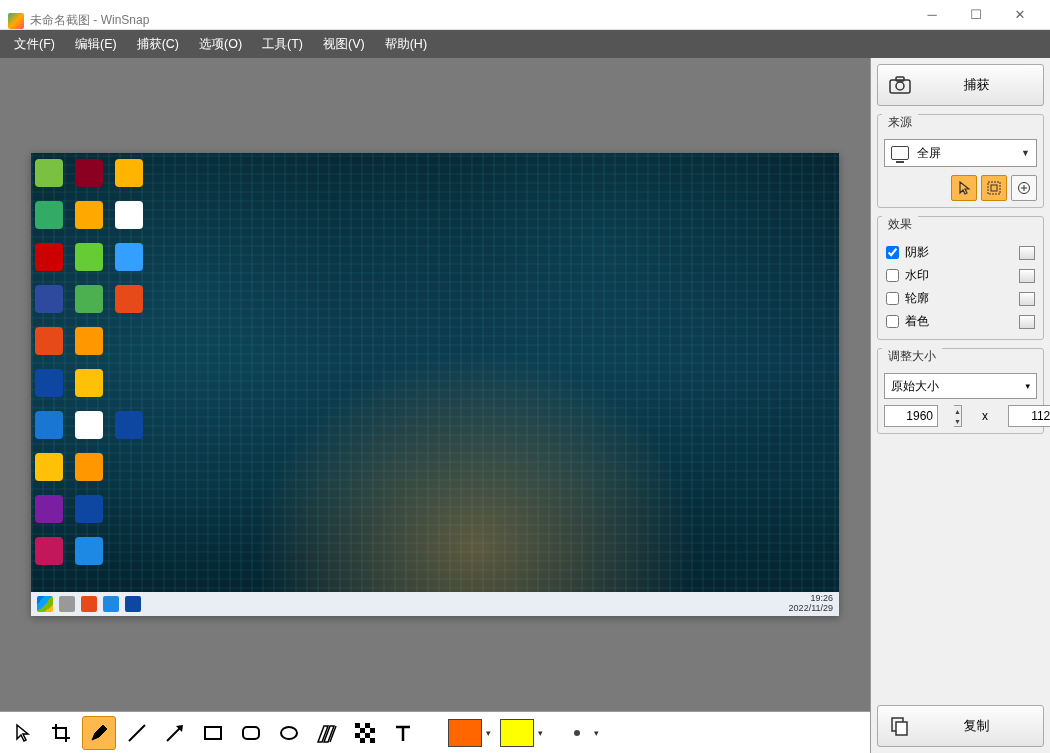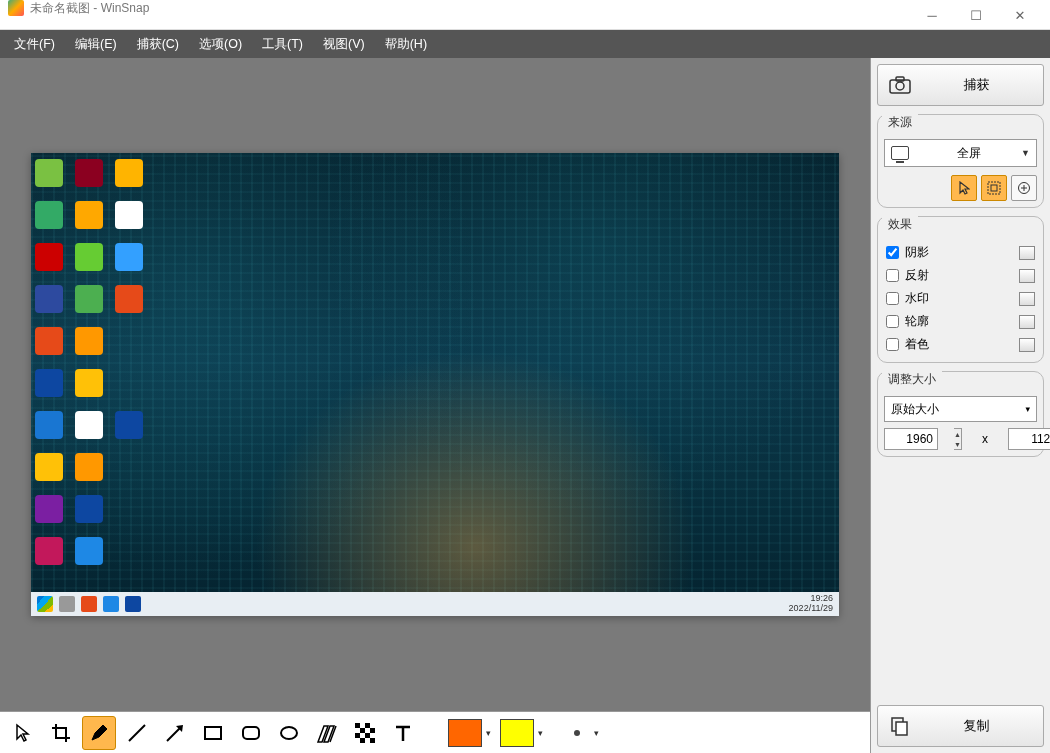--- a/index.html
+++ b/index.html
@@ -1,18 +1,18 @@
 <!DOCTYPE html>
 <html><head>
 <meta charset="utf-8">
 <style>
 * { box-sizing: border-box; margin: 0; padding: 0; }
 body { font-family: "Microsoft YaHei", "Segoe UI", sans-serif; font-size: 12px; background: #fff; overflow: hidden; width: 1050px; height: 753px; }
 
-.titlebar { height: 30px; background: #fff; display: flex; align-items: flex-start; padding: 0 8px; border-bottom: 1px solid #ddd; }
+.titlebar { height: 30px; background: #fff; display: flex; align-items: flex-end; padding: 0 8px; border-bottom: 1px solid #ddd; }
 .titlebar .app-icon { width: 16px; height: 16px; margin-right: 6px; display: inline-block; background: linear-gradient(135deg,#4a7,#fa0,#f55); border-radius: 2px; }
 .titlebar .title { color: #777; font-size: 12px; }
 .titlebar .win-controls { margin-left: auto; display: flex; }
 .titlebar .win-controls div { width: 44px; height: 30px; display: flex; align-items: center; justify-content: center; color: #666; font-size: 13px; }
 
 .menubar { height: 28px; background: #555; display: flex; align-items: center; padding: 0 4px; color: #fff; }
 .menubar .menu-item { padding: 0 10px; height: 28px; display: flex; align-items: center; font-size: 12.5px; }
 
 .workspace { display: flex; height: 695px; }
 
@@ -43,28 +43,28 @@
 .tool-btn.active { background: #ffb84d; border-color: #cc8800; }
 .tool-sep { width: 20px; }
 .color-swatch { width: 34px; height: 28px; border: 1px solid #444; }
 .color-dropdown { width: 10px; font-size: 9px; color: #333; }
 
 .sidebar { width: 180px; background: #f0f0f0; border-left: 1px solid #999; display: flex; flex-direction: column; padding: 6px; gap: 8px; }
 .big-btn { height: 42px; background: linear-gradient(#fdfdfd,#e6e6e6); border: 1px solid #aaa; border-radius: 3px; display: flex; align-items: center; padding: 0 10px; }
 .big-btn .icon { width: 24px; height: 20px; margin-right: 8px; display:flex; align-items:center; justify-content:center; }
 .big-btn .label { flex:1; text-align:center; font-size:13px; }
 
-.group { border: 1px solid #bbb; border-radius: 10px; background: #f0f0f0; }
+.group { border: 1px solid #bbb; border-radius: 3px; background: #f0f0f0; }
 .group-title { font-size: 12px; padding: 2px 6px; margin-top: -8px; margin-left: 4px; background: #f0f0f0; display: inline-block; color: #333; }
 .group-body { padding: 6px; }
 
 .source-row { display:flex; align-items:center; border:1px solid #999; background:#fff; height:28px; padding:0 6px; }
 .monitor-icon{width:18px;height:14px;border:1.5px solid #444;border-radius:2px;margin-right:8px;position:relative}
 .monitor-icon:after{content:"";position:absolute;bottom:-4px;left:4px;right:4px;height:2px;background:#444}
-.source-row .text{flex:1;text-align:center}
+.source-row .text{flex:1;}
 .source-row .caret{font-size:9px;color:#333}
 
 .small-btns { display:flex; justify-content:flex-end; gap:4px; margin-top:8px; }
 .sm-btn { width:26px; height:26px; border:1px solid #999; background:#f8f8f8; display:flex; align-items:center; justify-content:center; border-radius:2px; }
 .sm-btn.active { background:#ffb84d; border-color:#cc8800; }
 
 .effect-row { display:flex; align-items:center; padding:3px 2px; }
 .effect-row input[type=checkbox]{ margin-right:6px; width:13px; height:13px; }
 .effect-row .label { flex:1; font-size:12px; }
 .effect-row .settings { width:16px; height:14px; border:1px solid #888; background:linear-gradient(#fff,#ddd); }
@@ -280,25 +280,20 @@
     <div class="group">
       <div class="group-title">效果</div>
       <div class="group-body" id="effects-body">
           <div class="effect-row">
             <input type="checkbox" checked="" style="">
             <span class="label">阴影</span>
             <span class="settings"></span>
           </div>
           <div class="effect-row">
             <input type="checkbox" style="">
-            <span class="label">反射</span>
-            <span class="settings"></span>
-          </div>
-          <div class="effect-row">
-            <input type="checkbox" style="">
             <span class="label">水印</span>
             <span class="settings"></span>
           </div>
           <div class="effect-row">
             <input type="checkbox" style="">
             <span class="label">轮廓</span>
             <span class="settings"></span>
           </div>
           <div class="effect-row">
             <input type="checkbox" style="">

